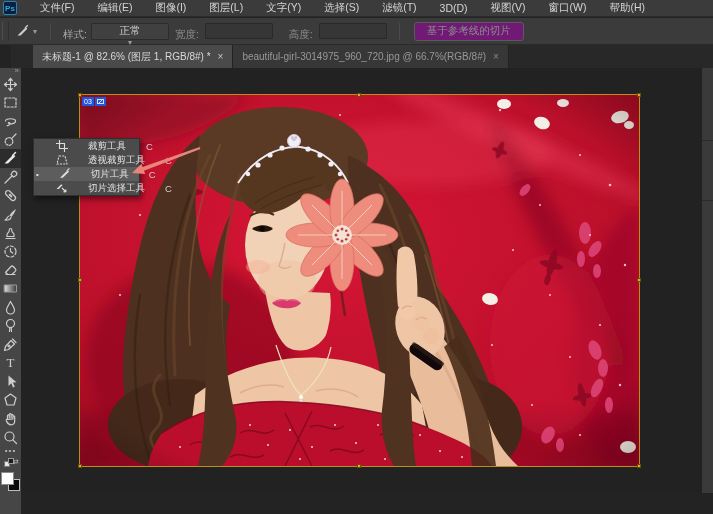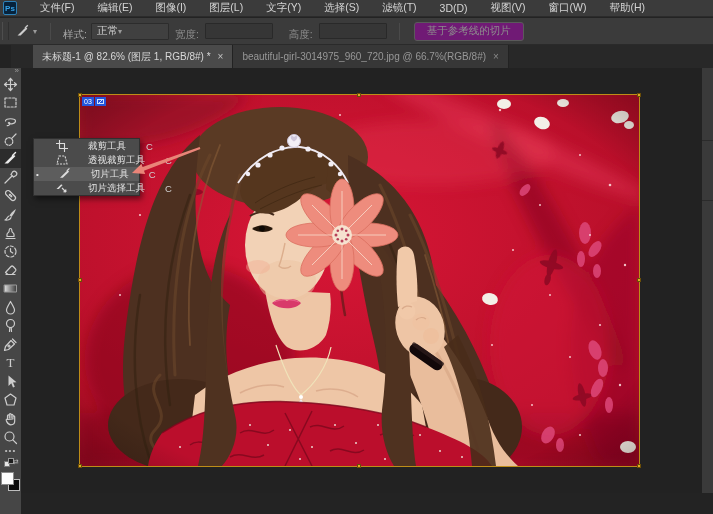--- a/index.html
+++ b/index.html
@@ -20,21 +20,21 @@
   .optionsbar { position:absolute; left:0; top:18px; width:713px; height:27px;
     background:#3b3b3b; border-bottom:1px solid #2a2a2a;
     display:flex; align-items:center; z-index:29; font-size:10.5px; color:#b9b9b9; }
   .grip { width:7px; height:18px; margin-left:2px; border-left:1px solid #4e4e4e; border-right:1px solid #2f2f2f; }
   .toolpreset { display:flex; align-items:center; gap:3px; padding:0 7px; }
   .chev { color:#9a9a9a; font-size:8px; }
   .vsep { width:1px; height:17px; background:#2d2d2d; border-right:1px solid #4a4a4a; margin:0 6px; }
   .opt-label { color:#a8a8a8; margin:8px 4px 0 6px;text-align:center; }
   .opt-select { width:78px; height:17px; background:#404040; border:1px solid #2c2c2c;
     border-radius:1px; color:#cfcfcf; display:flex; align-items:center;
-    justify-content:flex-start; padding:0 5px; }
+    justify-content:flex-start; padding:0 5px;flex-direction:column; }
   .opt-input { width:68px; height:16px; background:#363636; border:1px solid #292929;
     border-radius:1px; margin-left:2px; color:#ccc; font-size:10px; padding:0 4px; }
   .opt-button { height:19px; margin-left:8px; padding:0 12px; background:#701a75;
     border:1px solid #5a5a5a; border-radius:3px; color:#8d8d8d; font-size:10.5px;
     display:flex; align-items:center; }
 
   
   .tabbar { position:absolute; left:11px; top:45px; width:713px; height:23px;
     background:#282828; display:flex; z-index:28; }
   .tab-spacer { width:22px; height:23px; background:#282828; }

